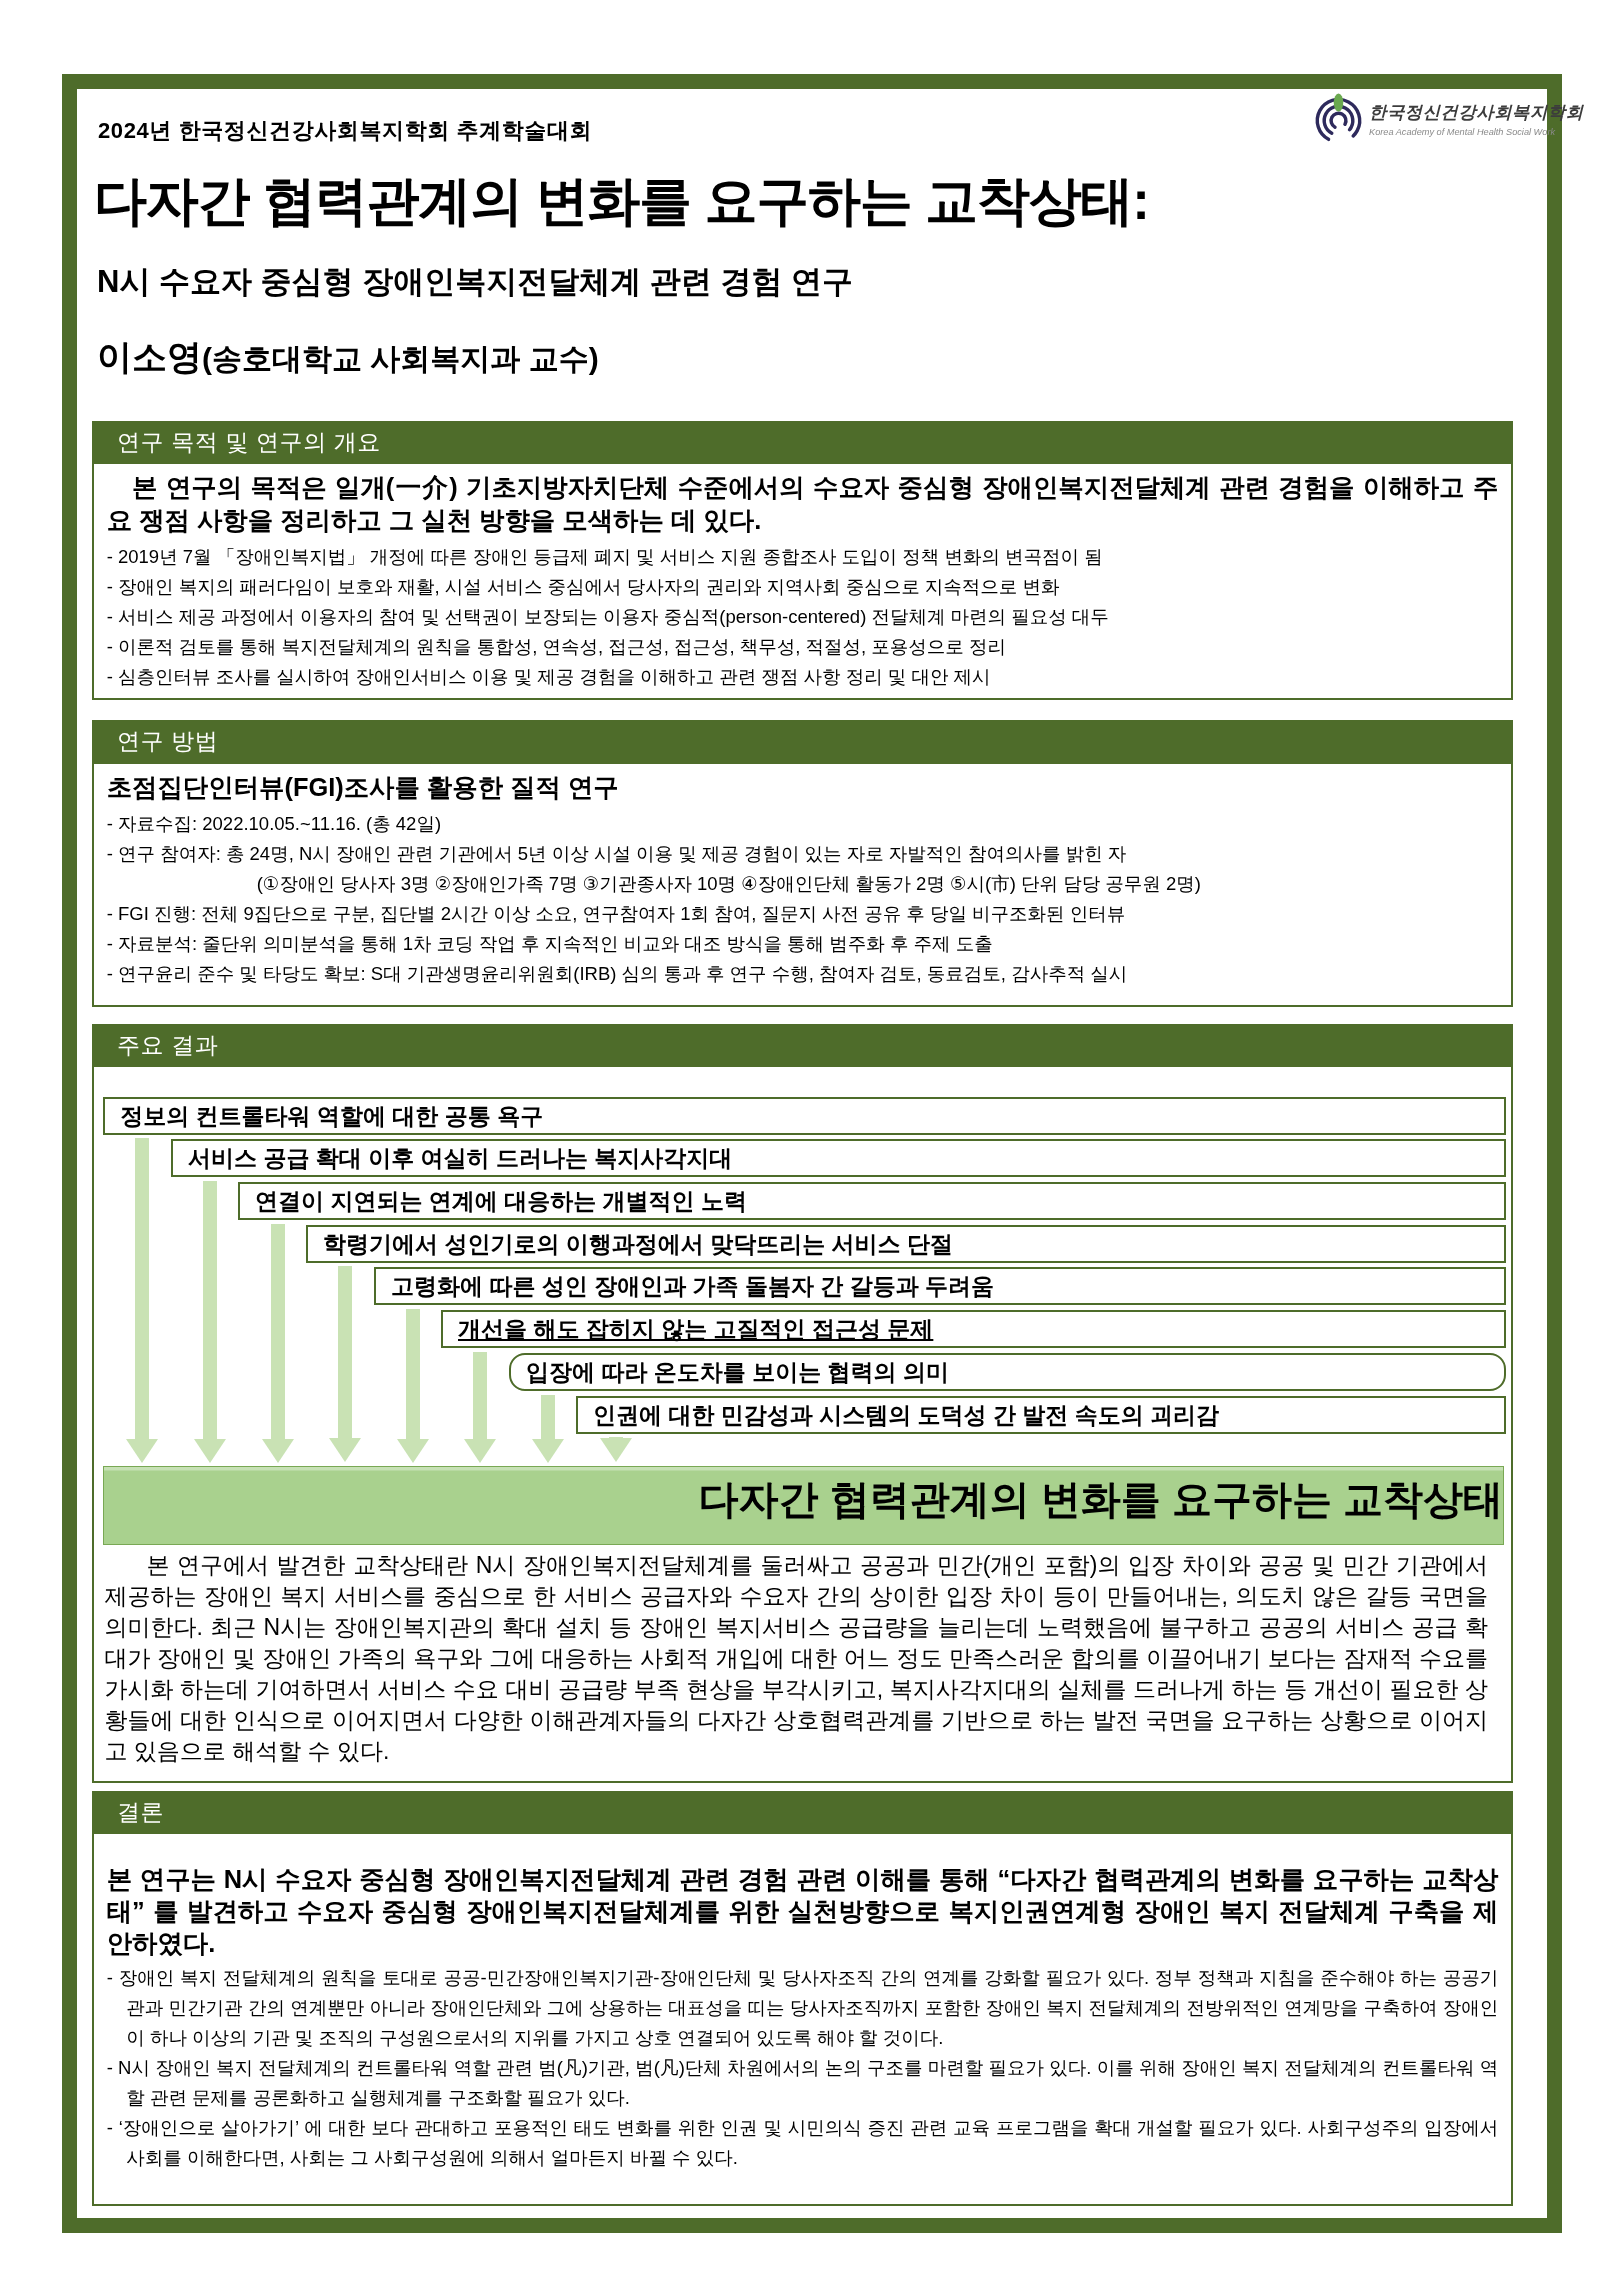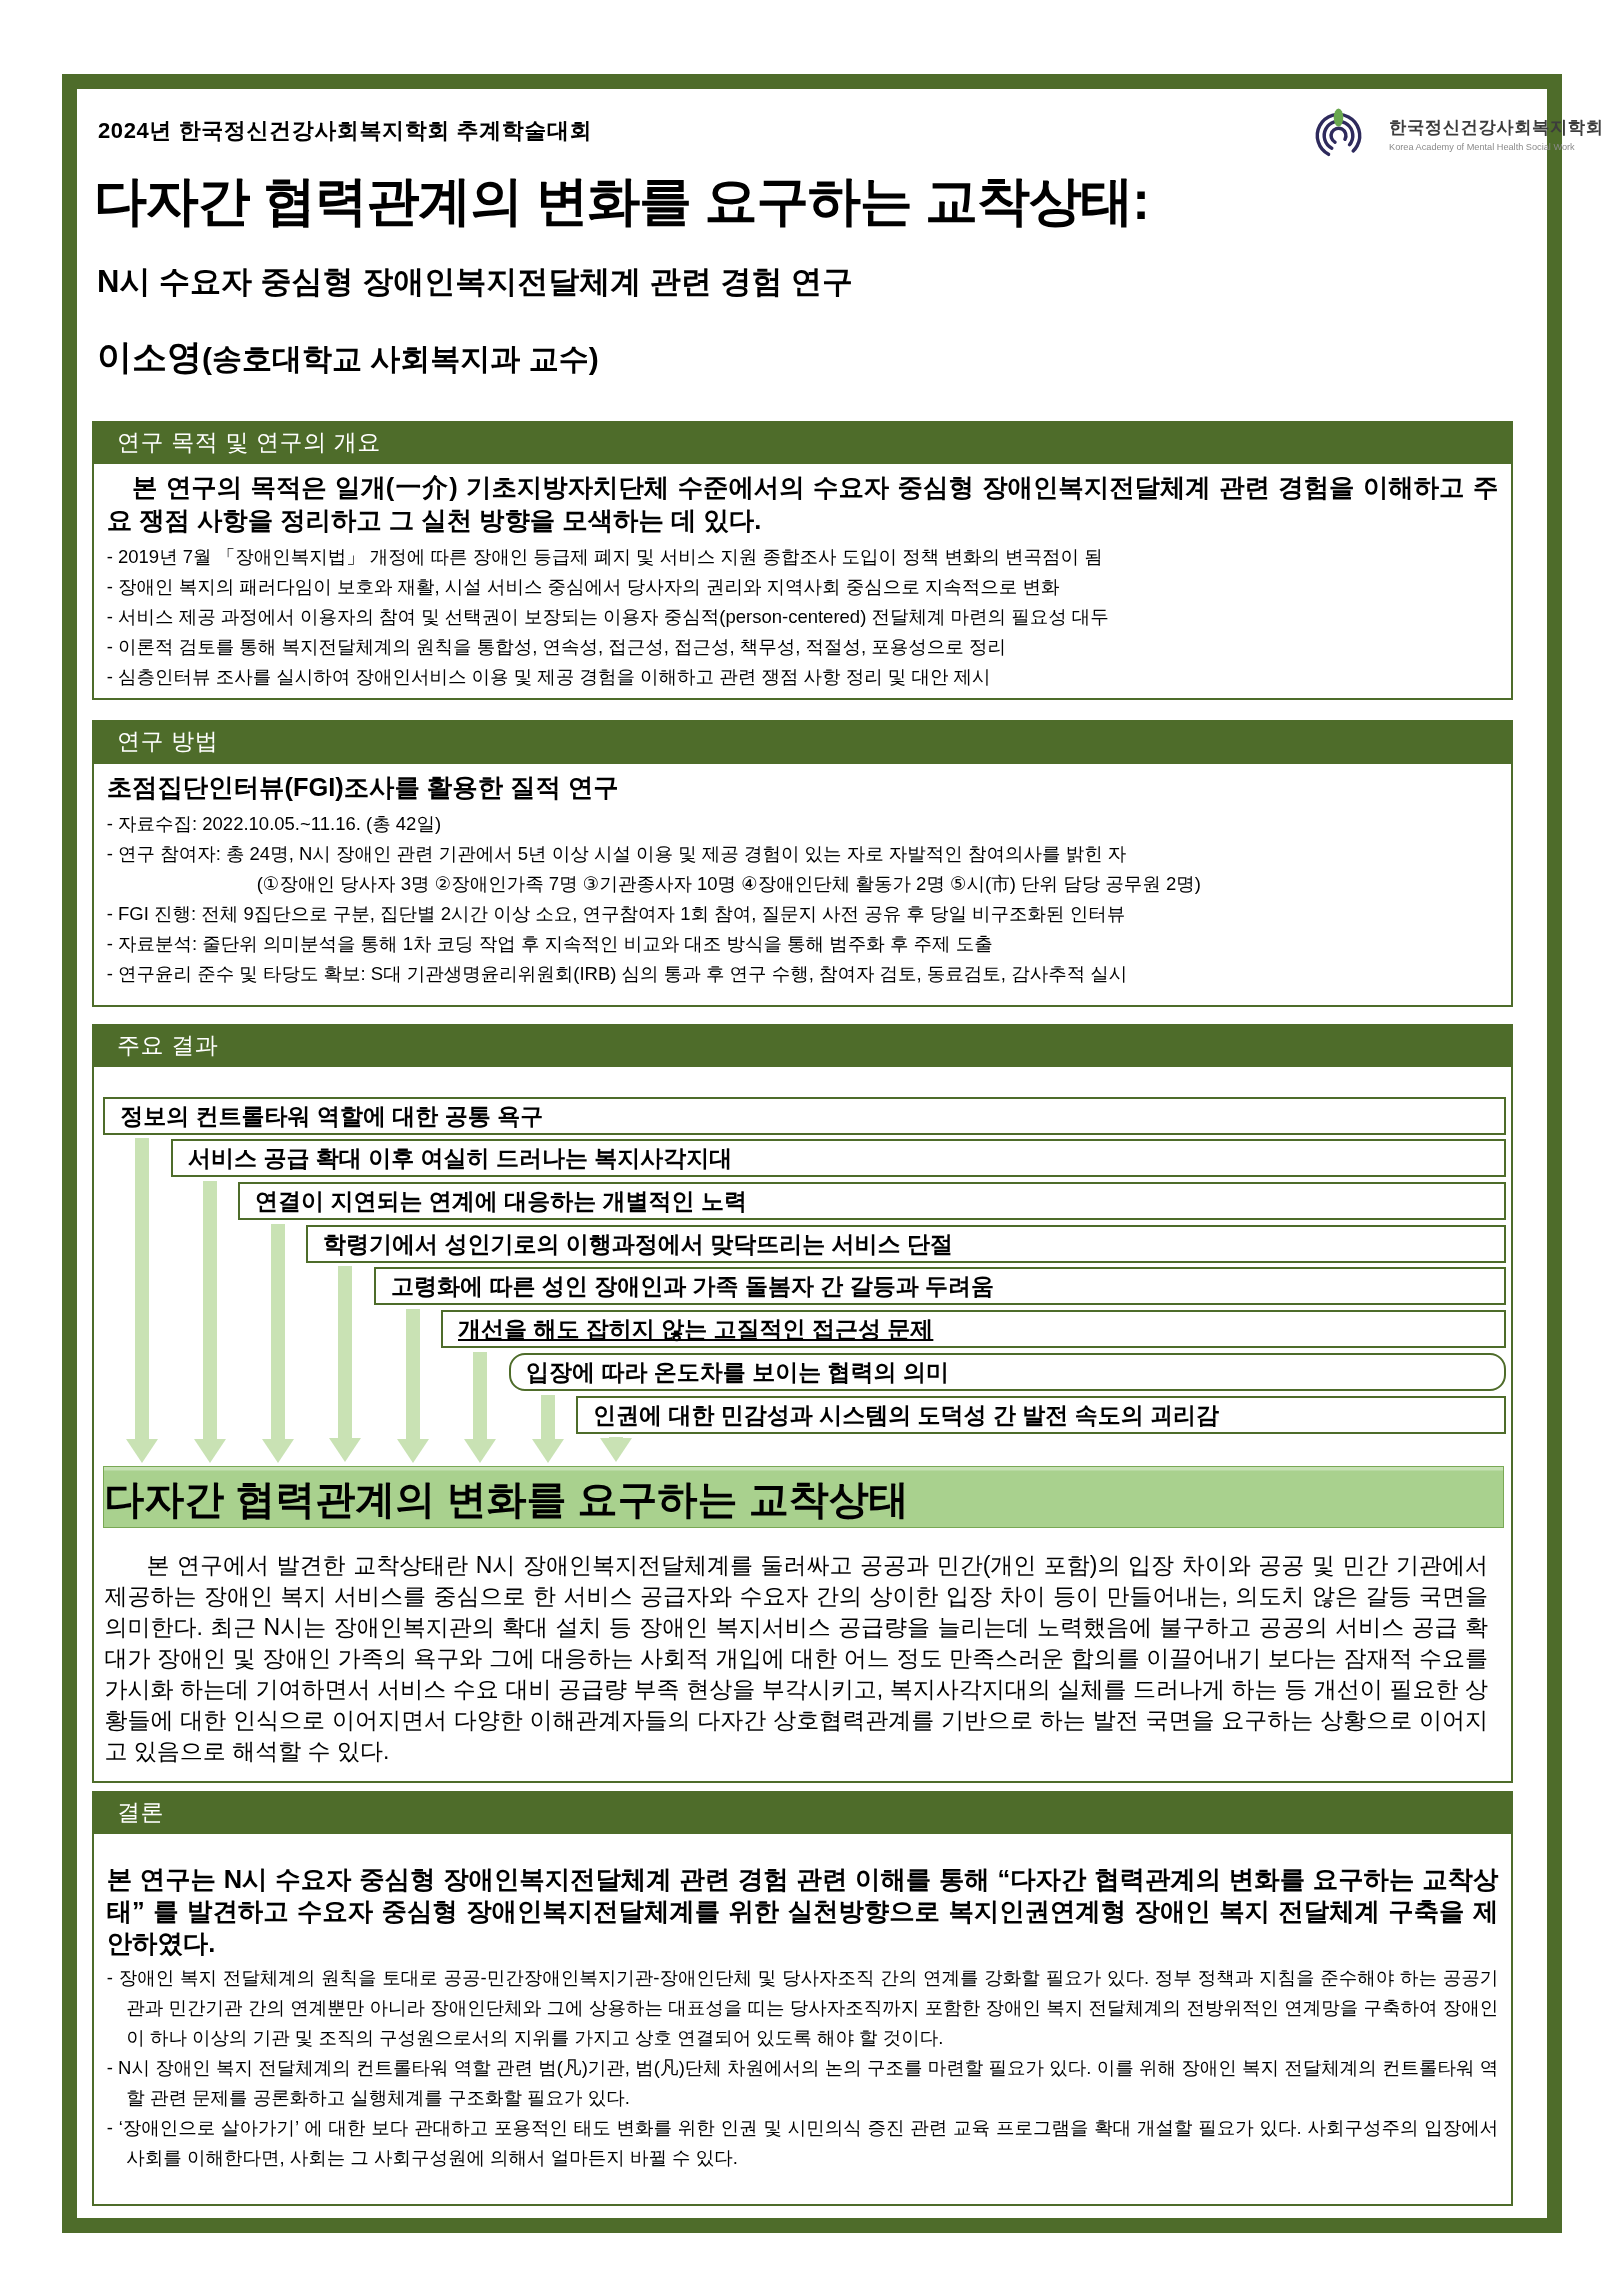--- a/index.html
+++ b/index.html
@@ -11,21 +11,21 @@
   html,body{background:#ffffff;}
   body{font-family:"Liberation Sans","DejaVu Sans",sans-serif;color:#000;}
   .poster{position:relative;width:1621px;height:2295px;background:#fff;overflow:hidden;}
 
   
   .frame{position:absolute;left:62px;top:74px;width:1500px;height:2159px;
          border:15px solid var(--frame-green);}
 
   
   .conference{position:absolute;left:98px;top:116px;font-size:22px;font-weight:bold;letter-spacing:0.6px;}
-  .logo{position:absolute;left:1312px;top:107px;display:flex;align-items:center;gap:24px;}
+  .logo{position:absolute;left:1312px;top:92px;display:flex;align-items:center;gap:4px;font-style:italic;}
   .logo-icon{width:53px;height:53px;flex:0 0 auto;}
   .logo-ko{font-size:17.3px;font-weight:bold;color:#3c3c3c;letter-spacing:0.6px;}
   .logo-en{font-size:9.2px;color:#8a8a8a;margin-top:2.3px;}
   .title{position:absolute;left:94px;top:166px;font-size:53px;font-weight:bold;letter-spacing:-1.2px;white-space:nowrap;}
   .subtitle{position:absolute;left:97px;top:261px;font-size:31px;font-weight:bold;white-space:nowrap;}
   .author{position:absolute;left:97px;top:334px;white-space:nowrap;}
   .author-name{font-size:35px;font-weight:bold;}
   .author-affil{font-size:30px;font-weight:bold;}
 
   
@@ -67,24 +67,24 @@
                 border-top:24px solid var(--arrow-green);}
   .a0{left:32px;  top:71px;height:325px;}
   .a1{left:100px; top:114px;height:282px;}
   .a2{left:168px; top:157px;height:239px;}
   .a3{left:235px; top:199px;height:196px;}
   .a4{left:303px; top:242px;height:154px;}
   .a5{left:370px; top:285px;height:111px;}
   .a6{left:438px; top:328px;height:68px;}
   .a7{left:506px; top:370px;height:25.4px;}
 
-  .core-box{position:absolute;left:9.2px;right:7px;top:399px;height:62px;
+  .core-box{position:absolute;left:9.2px;right:7px;top:399px;height:79px;
             background:var(--box-fill-green);border:1.7px solid #79a854;
-            text-align:left;font-size:40px;font-weight:bold;line-height:65px;
-            box-shadow:inset 0 3.5px 0 rgba(255,255,255,0.35);white-space:nowrap;overflow:hidden;}
+            text-align:right;font-size:40px;font-weight:bold;line-height:65px;
+            box-shadow:inset 0 3.5px 0 rgba(255,255,255,0.35);white-space:nowrap;overflow:hidden;padding-left:39px;}
   .interp{position:absolute;left:10.4px;right:23px;top:483px;font-size:23px;line-height:31px;
           text-align:justify;text-indent:42px;}
 
   .c-lead{font-size:25.4px;font-weight:bold;line-height:32px;text-align:justify;margin-bottom:3.5px;margin-top:21px;}
   .c-bullet{font-size:18.5px;line-height:30px;padding-left:19.6px;text-indent:-19.6px;text-align:justify;}
 </style>
 </head>
 <body>
 
 <div class="poster">

